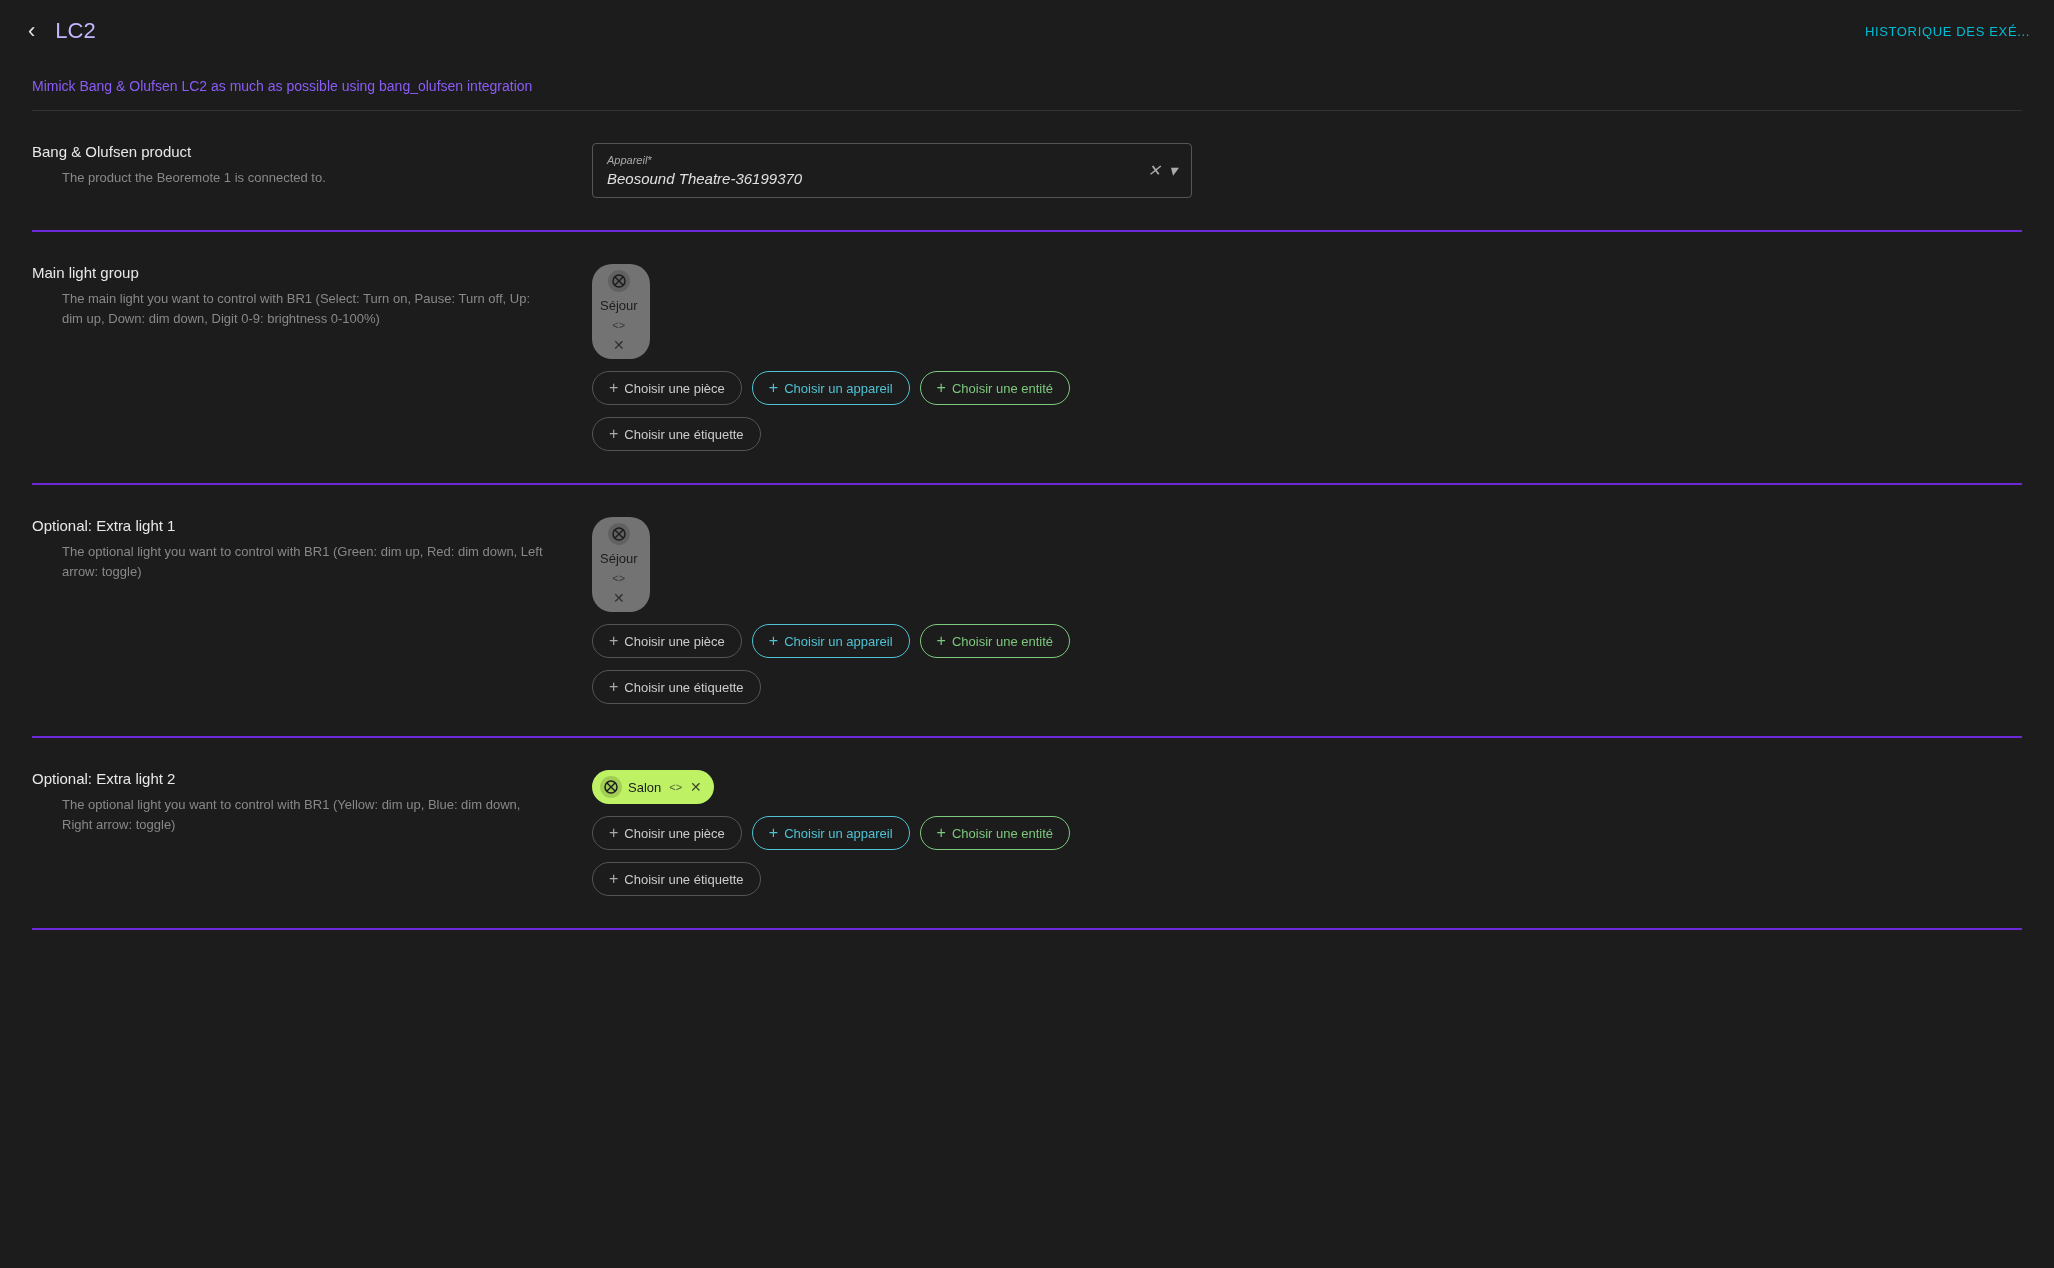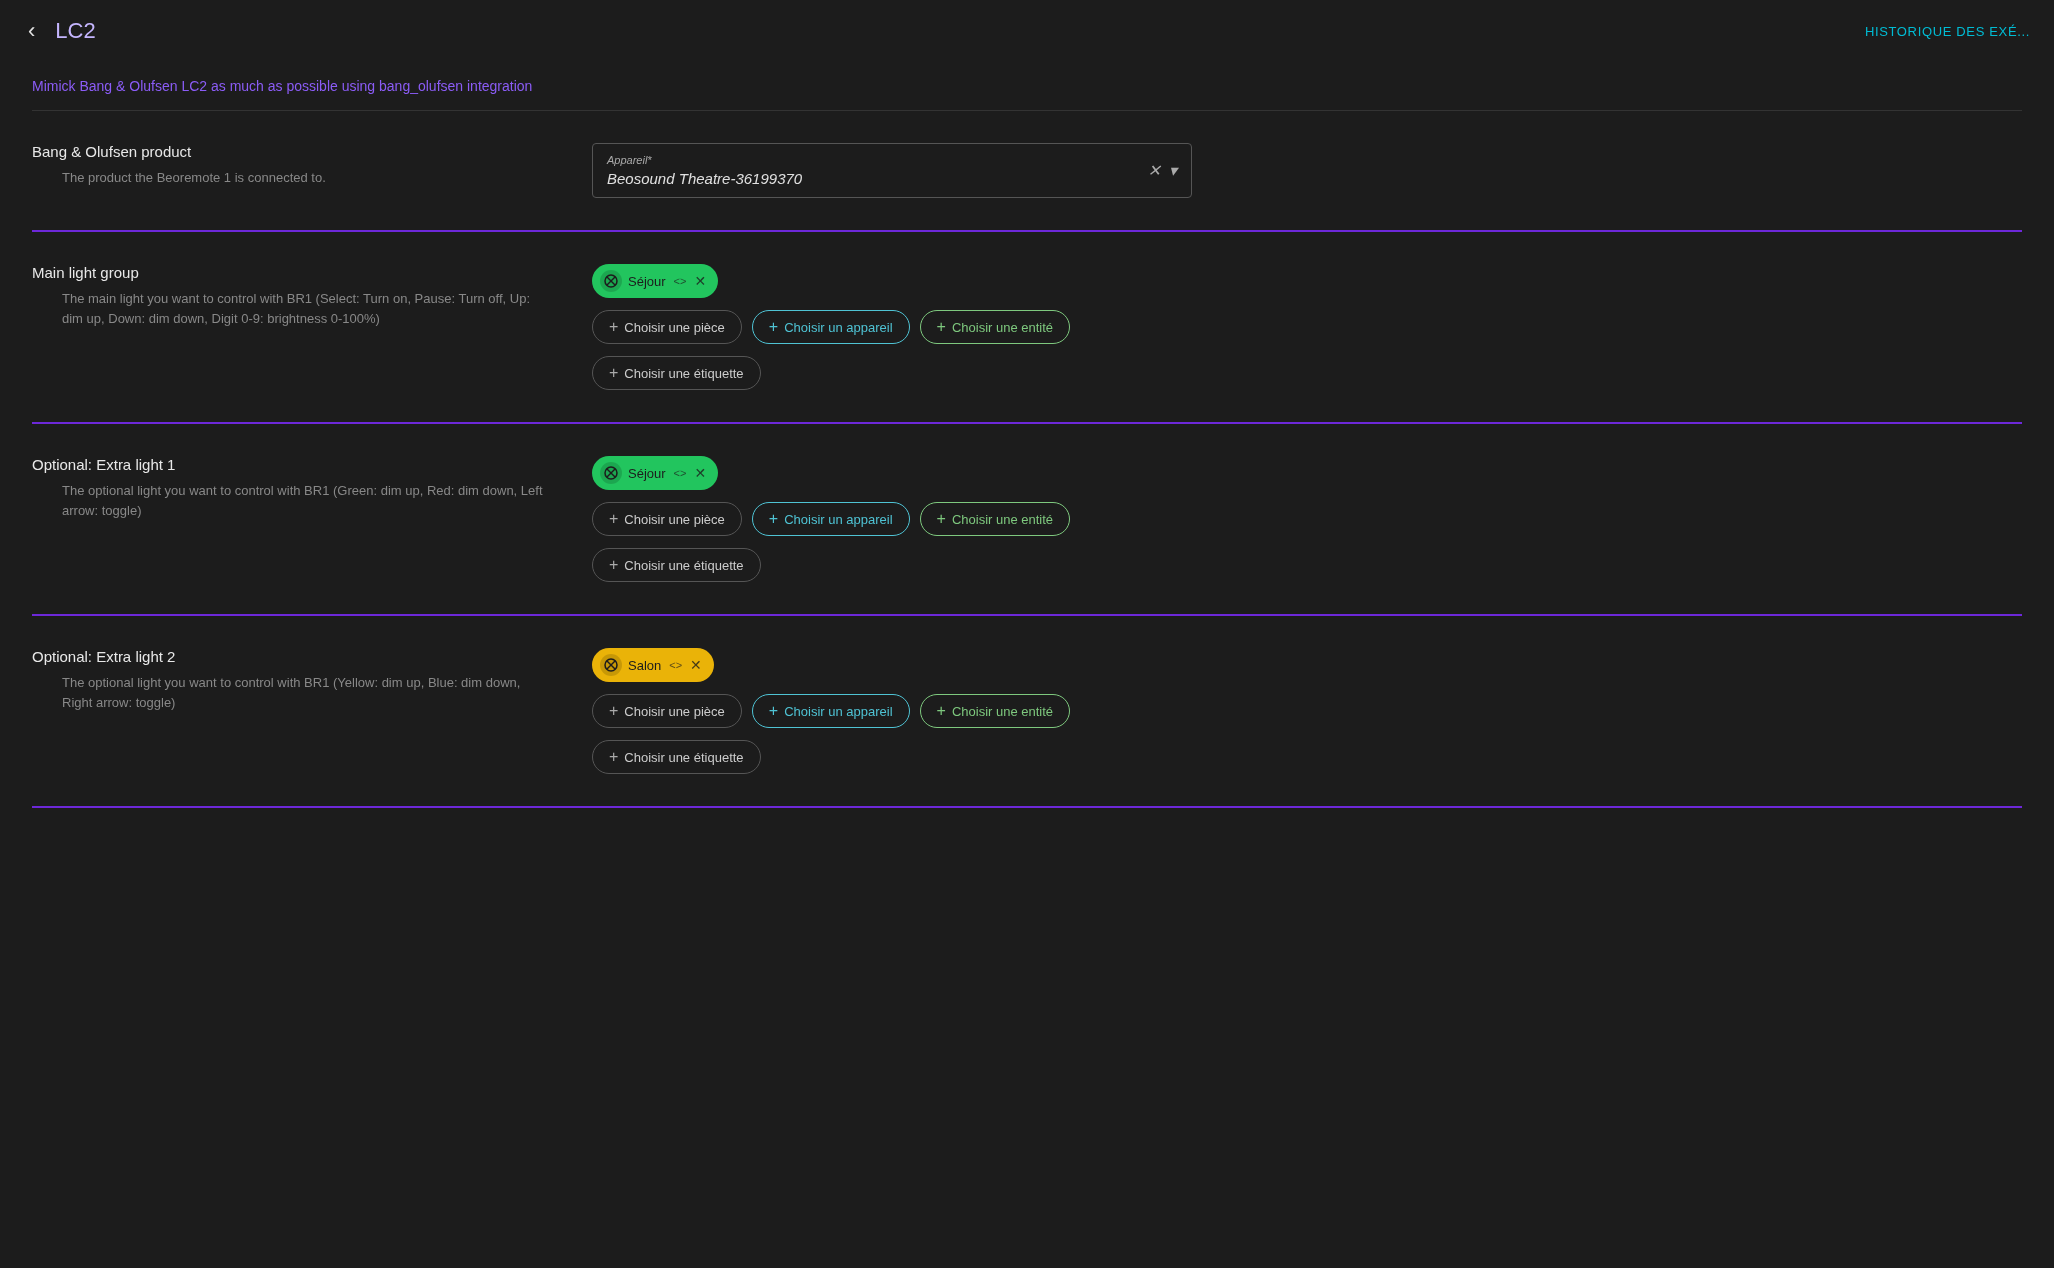--- a/index.html
+++ b/index.html
@@ -142,25 +142,26 @@
     .tag-chip {
       display: inline-flex;
       align-items: center;
       gap: 6px;
       border-radius: 20px;
       padding: 6px 12px 6px 8px;
       font-size: 13px;
       cursor: pointer;
     }
     .tag-chip.orange {
-      background: #22c55e;
+      background: #737373;
       color: #1c1c1c;
+      flex-direction: column;
     }
     .tag-chip.green-tag {
-      background: #eab308;
+      background: #bef264;
       color: #1c1c1c;
     }
     .tag-icon {
       width: 22px;
       height: 22px;
       border-radius: 50%;
       display: flex;
       align-items: center;
       justify-content: center;
       font-size: 12px;

